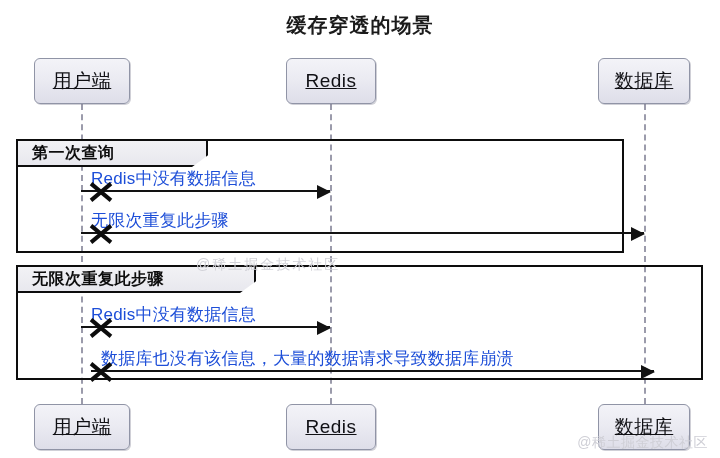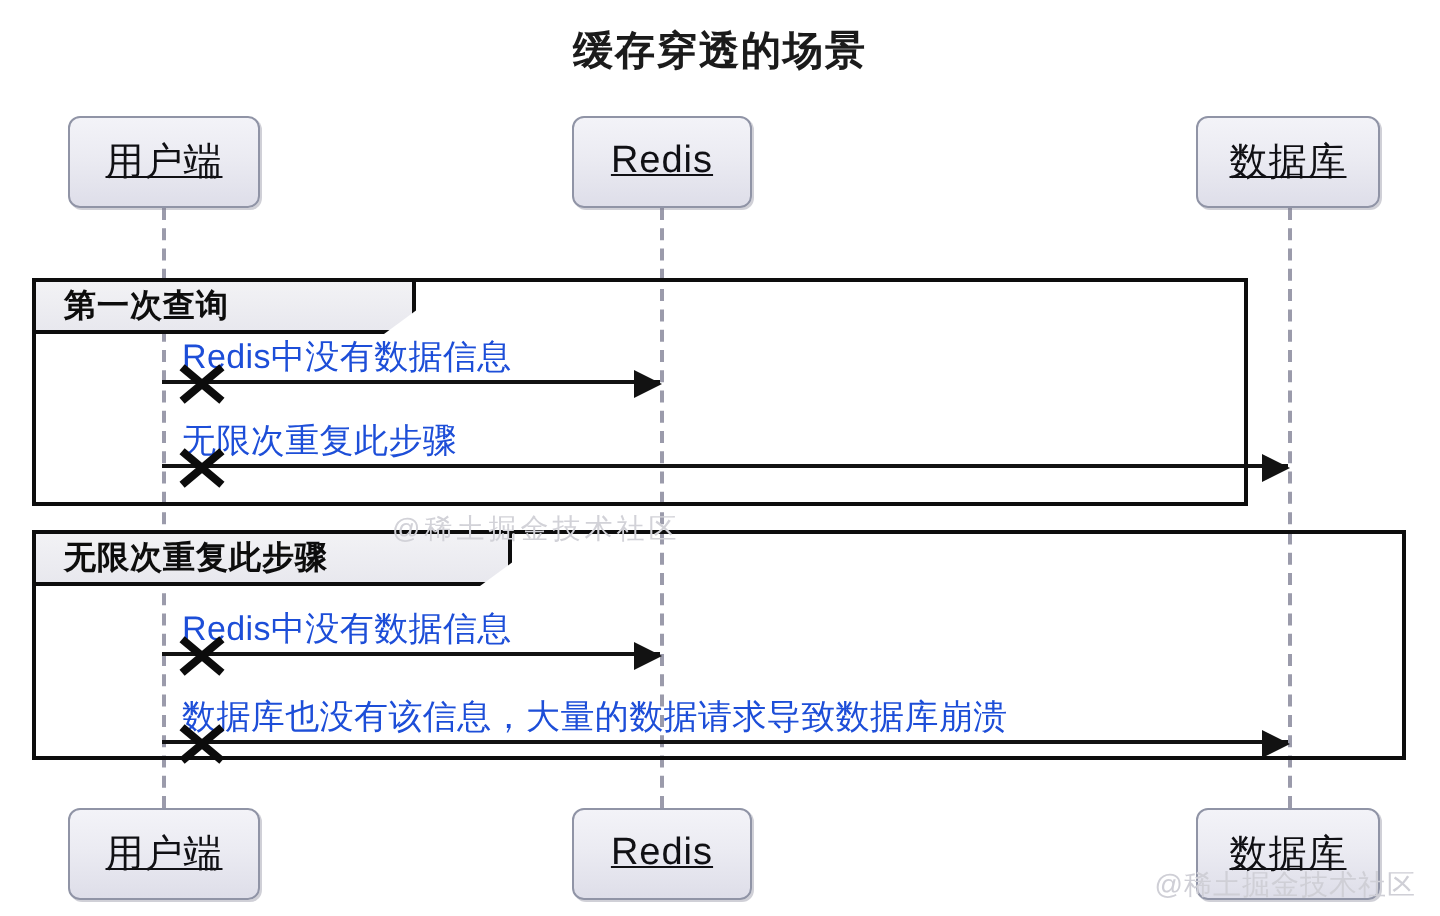--- a/index.html
+++ b/index.html
@@ -187,21 +187,21 @@
 
   <div class="message" style="left:81px; top:326px; width:249px;">
     <div class="message-label">Redis中没有数据信息</div>
     <div class="message-arrow"></div>
   </div>
   <div class="x-mark" style="left:88px; top:314px;">
     <span class="a"></span>
       <span class="b"></span>
   </div>
 
-  <div class="message" style="left:81px; top:370px; width:563px;">
+  <div class="message" style="left:91px; top:370px; width:563px;">
     <div class="message-label">数据库也没有该信息，大量的数据请求导致数据库崩溃</div>
     <div class="message-arrow"></div>
   </div>
   <div class="x-mark" style="left:88px; top:358px;">
     <span class="a"></span>
       <span class="b"></span>
   </div>
 
   <div class="participant" style="left:34px;  top:404px; width:96px; height:46px;">用户端</div>
   <div class="participant" style="left:286px; top:404px; width:90px; height:46px;">Redis</div>

